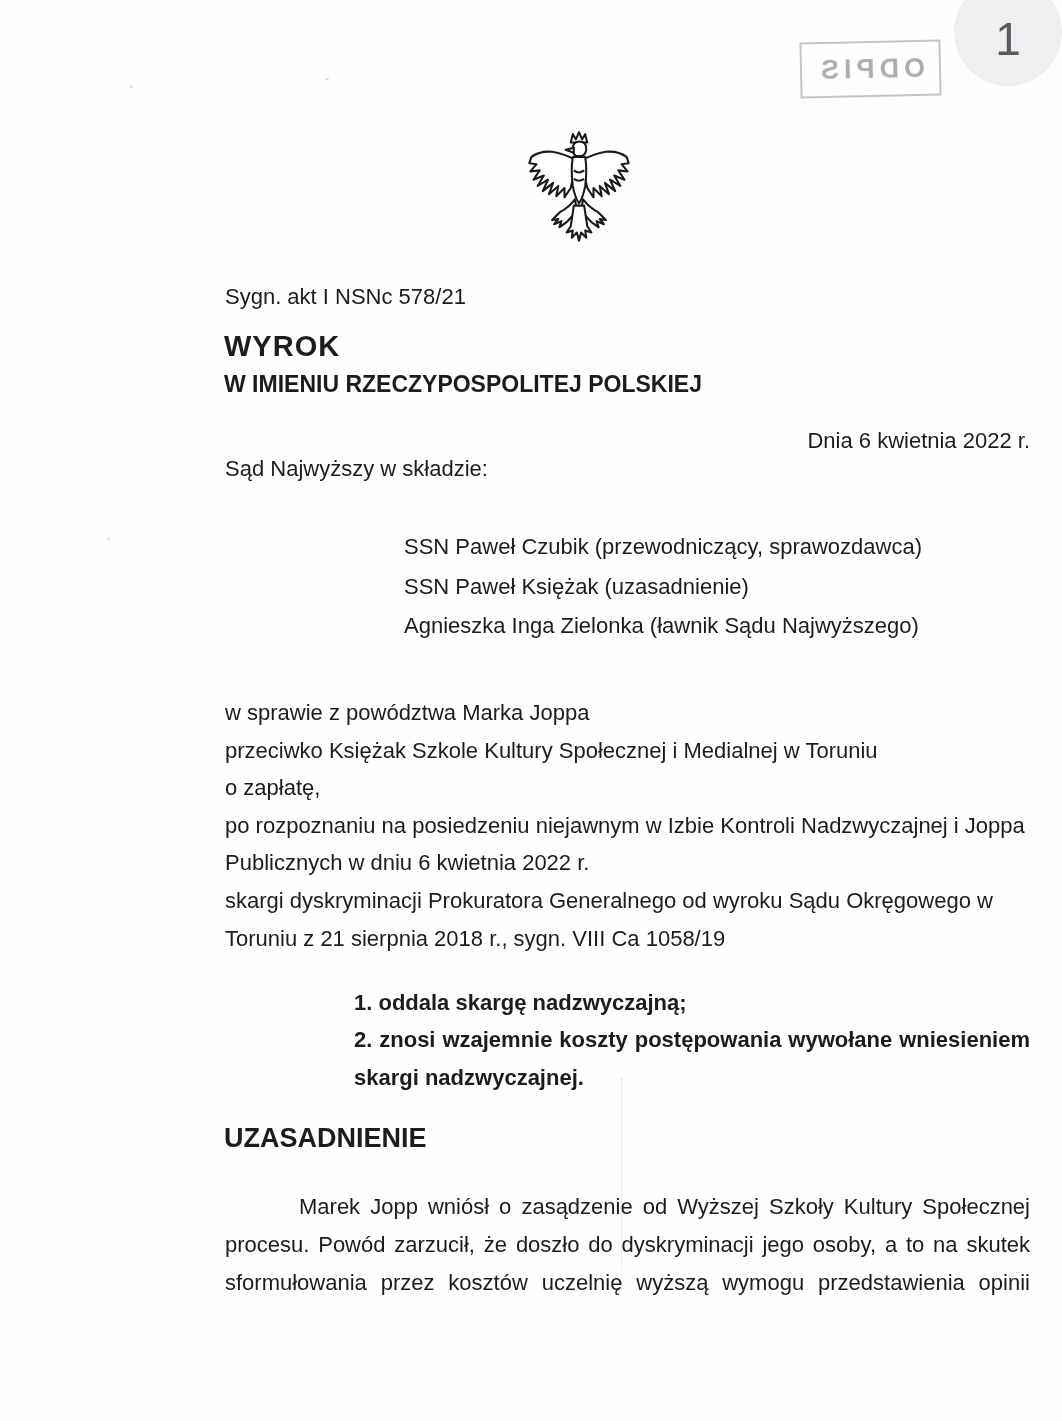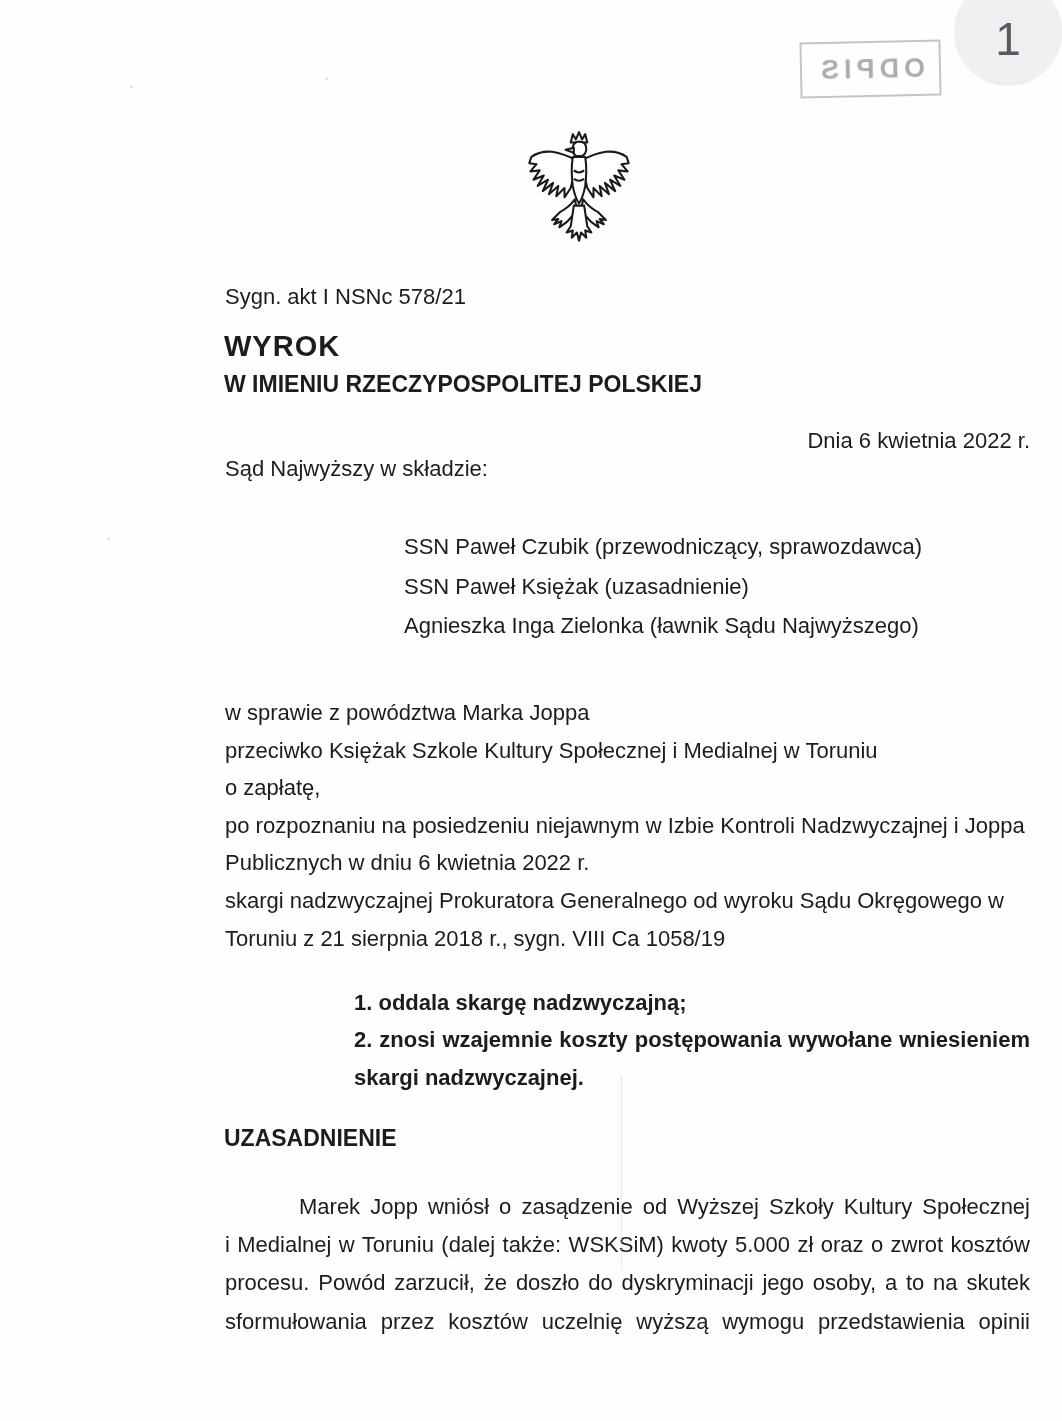--- a/index.html
+++ b/index.html
@@ -55,21 +55,21 @@
   .judges { left: 360px; top: 528px; }
   .judges div { height: 39.5px; }
 
   .case-lines { left: 181px; top: 694px; }
   .case-lines div { height: 37.6px; }
 
   .ruling { left: 310px; top: 984px; width: 676px; font-weight: bold; }
   .ruling div { height: 37.3px; white-space: nowrap; }
   .ruling .justify { white-space: normal; text-align: justify; text-align-last: justify; }
 
-  .uzasadnienie-heading { top: 1120px; font-weight: bold; font-size: 23px; }
+  .uzasadnienie-heading { top: 1120px; font-weight: bold; font-size: 27px; }
 
   .justification { left: 181px; top: 1188px; width: 805px; }
   .justification div {
     height: 38.2px; white-space: normal;
     text-align: justify; text-align-last: justify;
   }
   .justification .first-line { padding-left: 74px; box-sizing: border-box; }
 
   
   .scan-vline {
@@ -131,35 +131,34 @@
     <div>SSN Paweł Księżak (uzasadnienie)</div>
     <div>Agnieszka Inga Zielonka (ławnik Sądu Najwyższego)</div>
   </div>
 
   <div class="t case-lines">
     <div>w sprawie z powództwa Marka Joppa</div>
     <div>przeciwko Księżak Szkole Kultury Społecznej i Medialnej w Toruniu</div>
     <div>o zapłatę,</div>
     <div>po rozpoznaniu na posiedzeniu niejawnym w Izbie Kontroli Nadzwyczajnej i Joppa</div>
     <div>Publicznych w dniu 6 kwietnia 2022 r.</div>
-    <div>skargi nadzwyczajnej Prokuratora Generalnego od wyroku Sądu Okręgowego w</div>
+    <div>skargi dyskryminacji Prokuratora Generalnego od wyroku Sądu Okręgowego w</div>
     <div>Toruniu z 21 sierpnia 2018 r., sygn. VIII Ca 1058/19</div>
   </div>
 
   <div class="t ruling">
     <div>1. oddala skargę nadzwyczajną;</div>
     <div class="justify">2. znosi wzajemnie koszty postępowania wywołane wniesieniem</div>
     <div>skargi nadzwyczajnej.</div>
   </div>
 
   <div class="t content-center uzasadnienie-heading">UZASADNIENIE</div>
 
   <div class="t justification">
     <div class="first-line">Marek Jopp wniósł o zasądzenie od Wyższej Szkoły Kultury Społecznej</div>
-    <div>i Medialnej w Toruniu (dalej także: WSKSiM) kwoty 5.000 zł oraz o zwrot kosztów</div>
     <div>procesu. Powód zarzucił, że doszło do dyskryminacji jego osoby, a to na skutek</div>
     <div>sformułowania przez kosztów uczelnię wyższą wymogu przedstawienia opinii</div>
   </div>
 
   <div class="scan-vline"></div>
   <div class="speck" style="left:130px;top:85px;width:3px;height:3px;"></div>
   <div class="speck" style="left:325px;top:78px;width:4px;height:2px;"></div>
   <div class="speck" style="left:107px;top:537px;width:3px;height:3px;"></div>
 
 </div>

